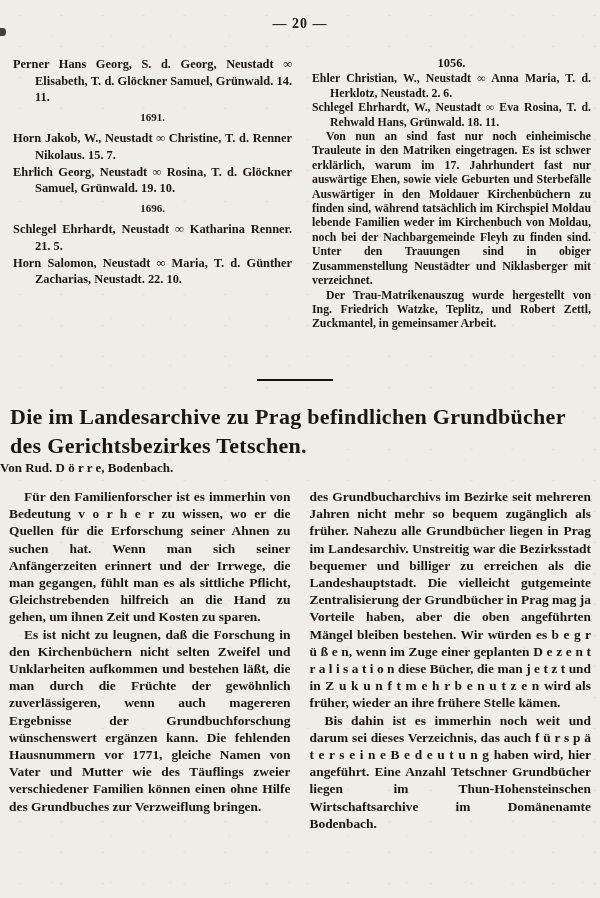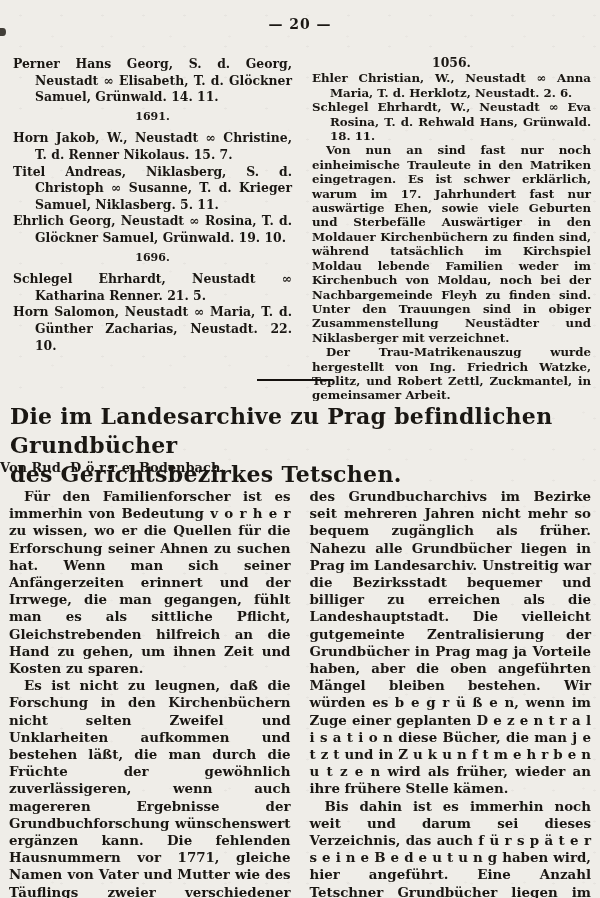--- a/index.html
+++ b/index.html
@@ -8,21 +8,21 @@
     background-color:#efede8;
     background-image:
       radial-gradient(rgba(110,105,95,0.07) 1px, transparent 1.6px),
       radial-gradient(rgba(110,105,95,0.05) 1px, transparent 1.6px);
     background-size:41px 31px,59px 47px;
     background-position:0 0,23px 13px;
     font-family:"DejaVu Serif", serif;
     color:#1a1713;
     -webkit-font-smoothing:antialiased;
   }
-  .page{position:relative;width:600px;height:898px;font-weight:700;}
+  .page{position:relative;width:600px;height:898px;font-weight:700;font-family:Liberation Serif, serif;}
   .page-number{position:absolute;top:16px;left:0;right:0;text-align:center;
     font-size:14px;letter-spacing:1px;}
   
   .records{position:absolute;top:56px;left:13px;right:9px;display:flex;gap:20px;}
   .records .col{flex:1 1 0;min-width:0;}
   .records .col-left{font-size:12.4px;line-height:16.6px;}
   .records .col-right{font-size:11.8px;line-height:14.4px;}
   .records p{margin:0;text-align:justify;}
   .records .entry{padding-left:22px;text-indent:-22px;}
   .col-right .entry{padding-left:18px;text-indent:-18px;}
@@ -55,21 +55,20 @@
 
   <div class="speck"></div>
 
   <div class="page-number">— 20 —</div>
 
   <section class="records">
     <div class="col col-left">
       <p class="entry">Perner Hans Georg, S. d. Georg, Neustadt ∞ Elisabeth, T. d. Glöckner Samuel, Grünwald. 14. 11.</p>
       <p class="year">1691.</p>
       <p class="entry">Horn Jakob, W., Neustadt ∞ Christine, T. d. Renner Nikolaus. 15. 7.</p>
-      <p class="entry">Titel Andreas, Niklasberg, S. d. Christoph ∞ Susanne, T. d. Krieger Samuel, Niklasberg. 5. 11.</p>
       <p class="entry">Ehrlich Georg, Neustadt ∞ Rosina, T. d. Glöckner Samuel, Grünwald. 19. 10.</p>
       <p class="year">1696.</p>
       <p class="entry">Schlegel Ehrhardt, Neustadt ∞ Katharina Renner. 21. 5.</p>
       <p class="entry">Horn Salomon, Neustadt ∞ Maria, T. d. Günther Zacharias, Neustadt. 22. 10.</p>
     </div>
     <div class="col col-right">
       <p class="year">1056.</p>
       <p class="entry">Ehler Christian, W., Neustadt ∞ Anna Maria, T. d. Herklotz, Neustadt. 2. 6.</p>
       <p class="entry">Schlegel Ehrhardt, W., Neustadt ∞ Eva Rosina, T. d. Rehwald Hans, Grünwald. 18. 11.</p>
       <p class="para">Von nun an sind fast nur noch einheimische Trauleute in den Matriken eingetragen. Es ist schwer erklärlich, warum im 17. Jahrhundert fast nur auswärtige Ehen, sowie viele Geburten und Sterbefälle Auswärtiger in den Moldauer Kirchenbüchern zu finden sind, während tatsächlich im Kirchspiel Moldau lebende Familien weder im Kirchenbuch von Moldau, noch bei der Nachbargemeinde Fleyh zu finden sind. Unter den Trauungen sind in obiger Zusammenstellung Neustädter und Niklasberger mit verzeichnet.</p>

